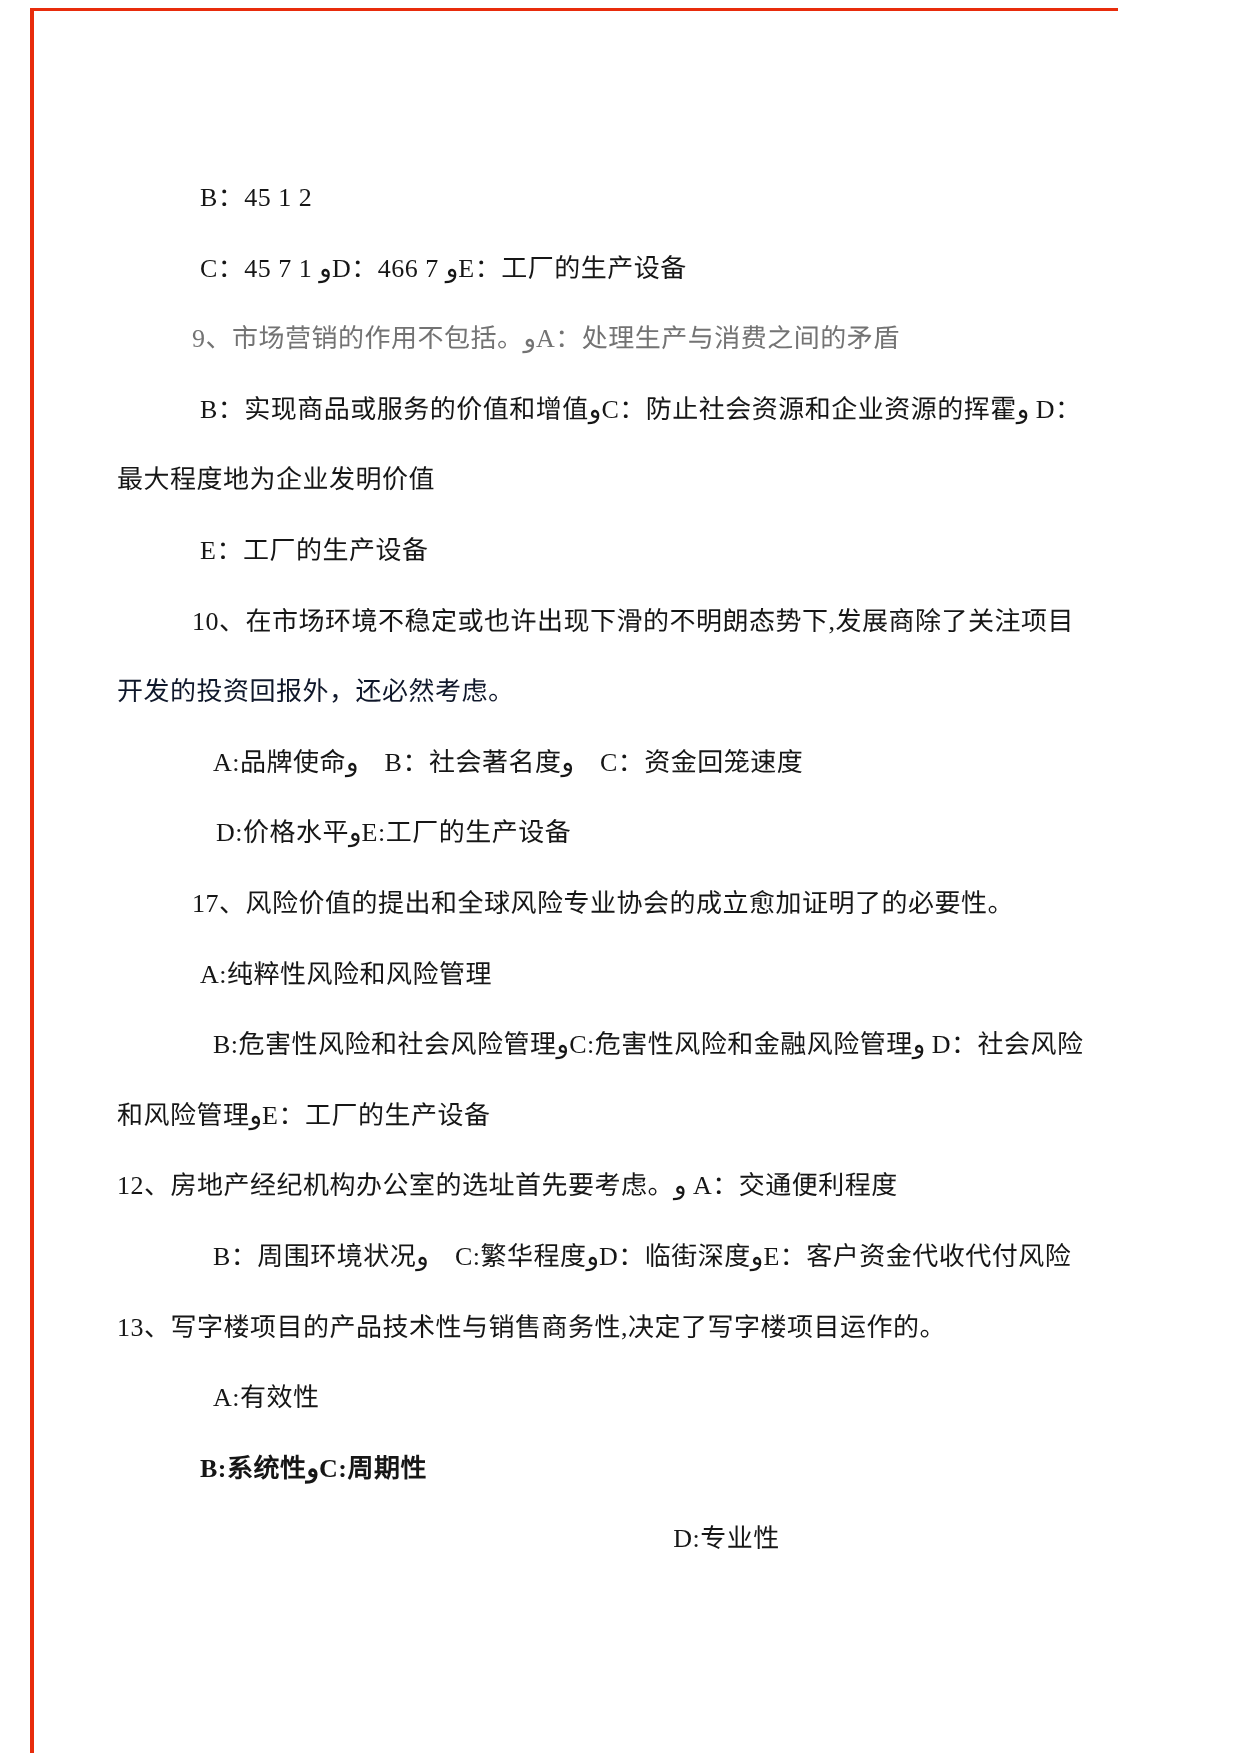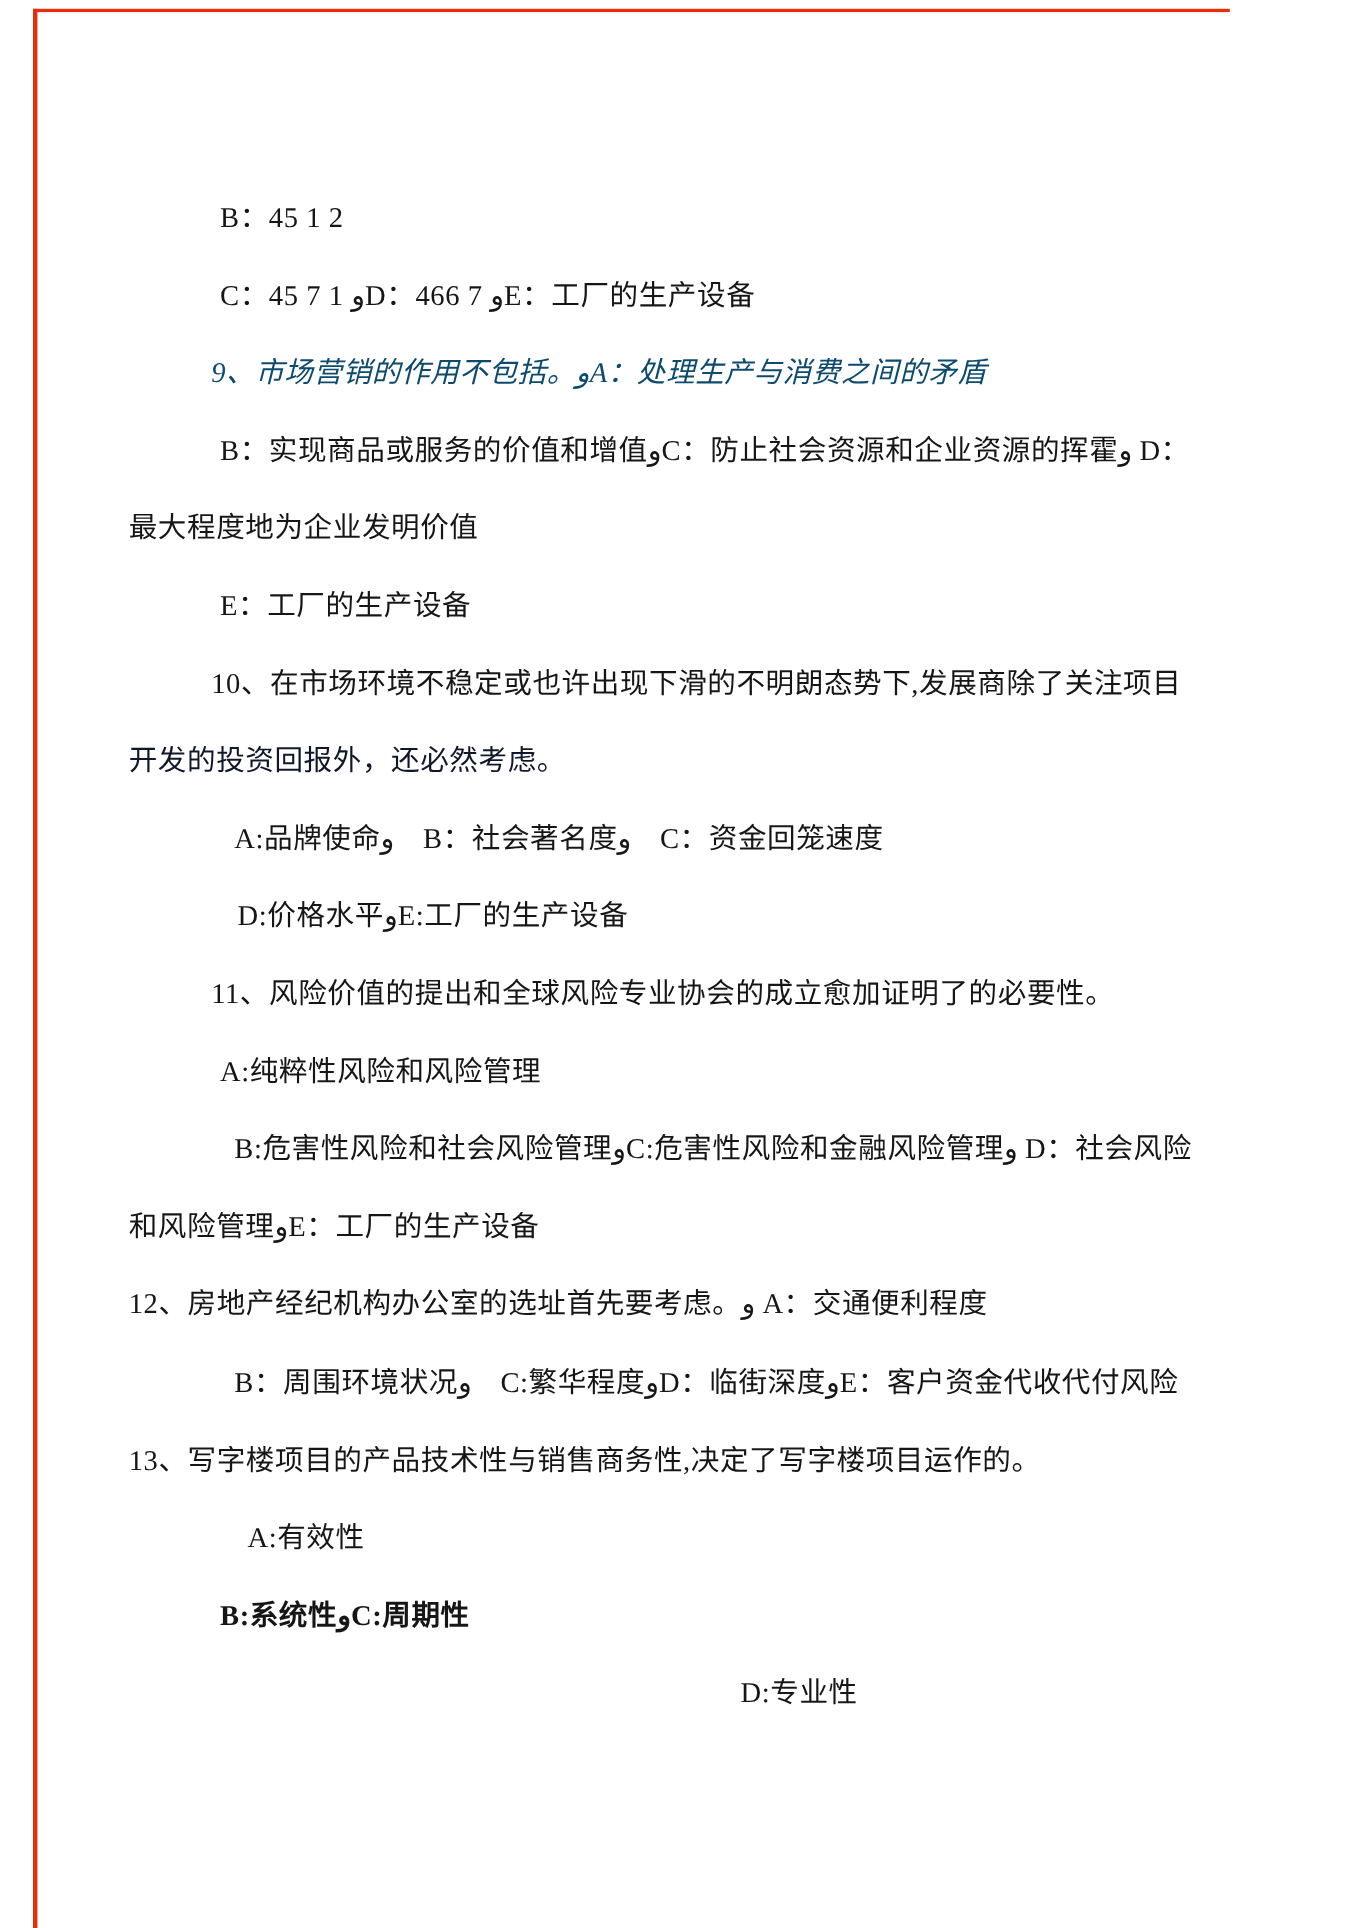--- a/index.html
+++ b/index.html
@@ -51,32 +51,32 @@
 </style>
 </head>
 <body>
 
 <div class="page">
   <div class="border-top" style="background: rgb(232, 44, 12);"></div>
   <div class="border-left" style="background: rgb(232, 44, 12);"></div>
   <div class="content">
       <p class="line ind-2" style="color: rgb(22, 22, 22);">B：45 1 2</p>
       <p class="line ind-2" style="color: rgb(22, 22, 22);">C：45 7 1 وD：466 7 وE：工厂的生产设备</p>
-      <p class="line ind-1" style="color: #0c4a6e; font-style: italic;">9、市场营销的作用不包括。وA：处理生产与消费之间的矛盾</p>
+      <p class="line ind-1" style="color: #737373;">9、市场营销的作用不包括。وA：处理生产与消费之间的矛盾</p>
       <p class="line ind-2" style="color: rgb(22, 22, 22);">B：实现商品或服务的价值和增值وC：防止社会资源和企业资源的挥霍و D：</p>
       <p class="line ind-0" style="color: rgb(22, 22, 22);">最大程度地为企业发明价值</p>
       <p class="line ind-2" style="color: rgb(22, 22, 22);">E：工厂的生产设备</p>
       <p class="line ind-1" style="color: rgb(22, 22, 22);">10、在市场环境不稳定或也许出现下滑的不明朗态势下,发展商除了关注项目</p>
       <p class="line ind-0" style="color: #0f172a;">开发的投资回报外，还必然考虑。</p>
       <p class="line ind-3" style="color: rgb(22, 22, 22);">A:品牌使命و　B：社会著名度و　C：资金回笼速度</p>
       <p class="line ind-2" style="color: rgb(22, 22, 22); margin-left: 16px;">D:价格水平وE:工厂的生产设备</p>
-      <p class="line ind-1" style="color: rgb(22, 22, 22);">11、风险价值的提出和全球风险专业协会的成立愈加证明了的必要性。</p>
+      <p class="line ind-1" style="color: rgb(22, 22, 22);">17、风险价值的提出和全球风险专业协会的成立愈加证明了的必要性。</p>
       <p class="line ind-2" style="color: rgb(22, 22, 22);">A:纯粹性风险和风险管理</p>
       <p class="line ind-3" style="color: rgb(22, 22, 22);">B:危害性风险和社会风险管理وC:危害性风险和金融风险管理و D：社会风险</p>
       <p class="line ind-0" style="color: rgb(22, 22, 22);">和风险管理وE：工厂的生产设备</p>
       <p class="line ind-0" style="color: rgb(22, 22, 22);">12、房地产经纪机构办公室的选址首先要考虑。و A：交通便利程度</p>
       <p class="line ind-3" style="color: rgb(22, 22, 22);">B：周围环境状况و　C:繁华程度وD：临街深度وE：客户资金代收代付风险</p>
       <p class="line ind-0" style="color: rgb(22, 22, 22);">13、写字楼项目的产品技术性与销售商务性,决定了写字楼项目运作的。</p>
-      <p class="line ind-3" style="color: rgb(22, 22, 22); margin-left: 12px;">A:有效性</p>
+      <p class="line ind-3" style="color: rgb(22, 22, 22);">A:有效性</p>
       <p class="line ind-2" style="color: rgb(22, 22, 22); font-weight: bold;">B:系统性وC:周期性</p>
       <p class="line ind-3" style="color: rgb(22, 22, 22); text-align: center;">D:专业性</p>
     </div>
 </div>
 
 </body></html>

